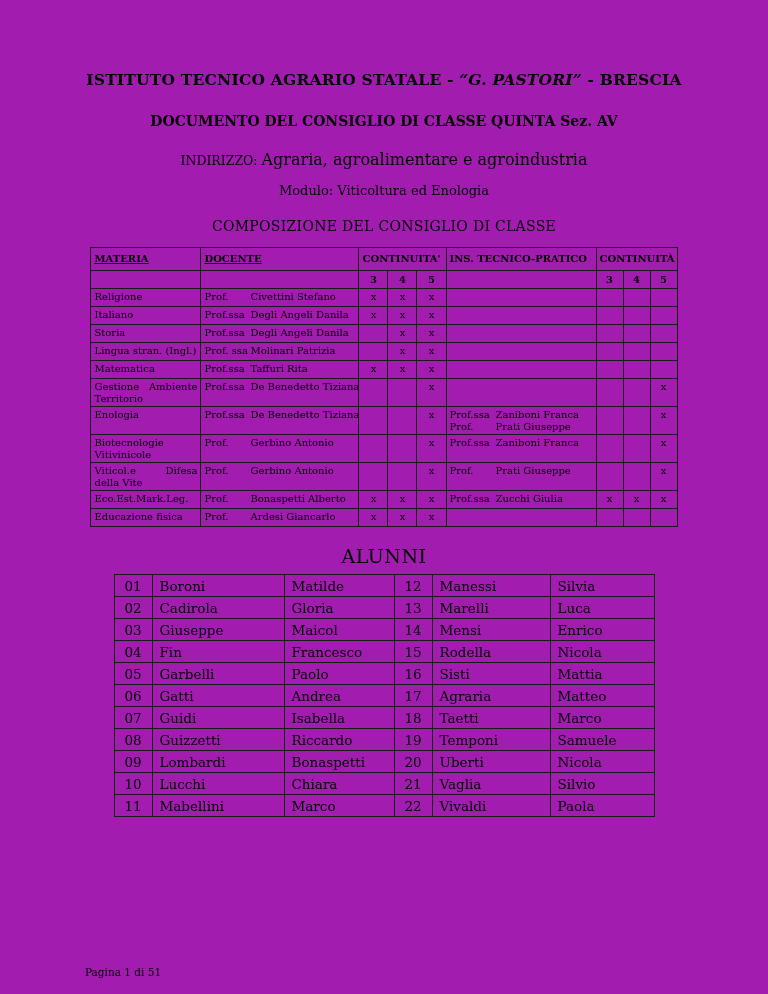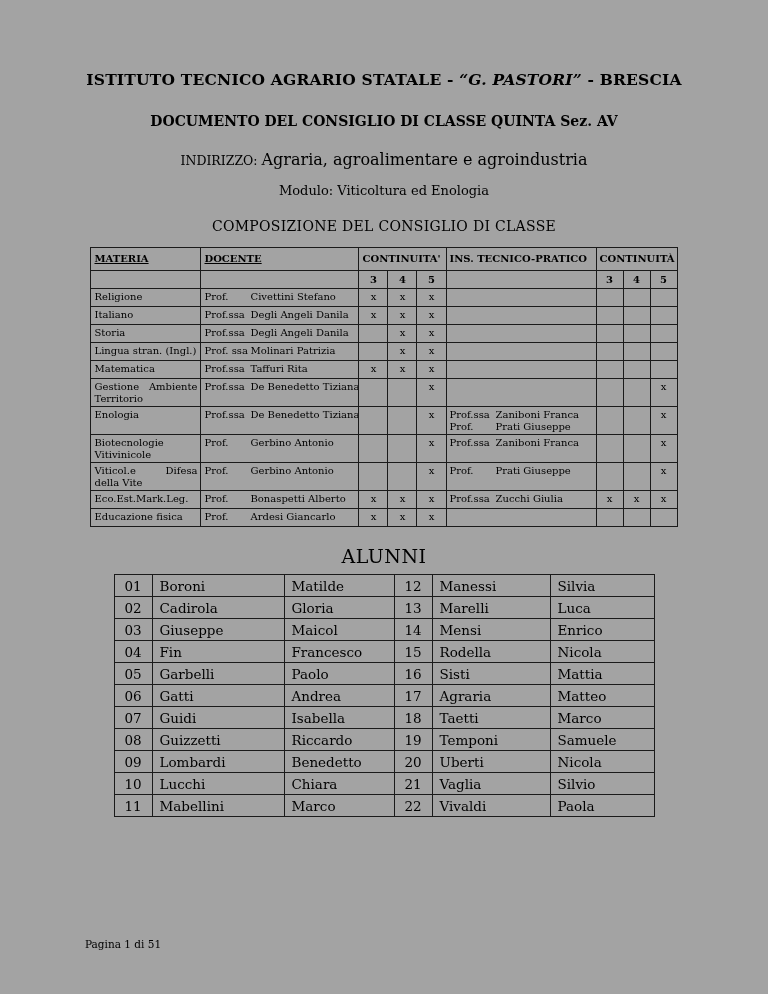--- a/index.html
+++ b/index.html
@@ -1,21 +1,21 @@
 <!DOCTYPE html>
 <html><head>
 <meta charset="utf-8">
 <style>
   * { box-sizing: border-box; margin: 0; padding: 0; }
   body {
     width: 768px; height: 994px; margin: 0 auto;
     background: #ffffff; color: #000;
     font-family: "DejaVu Serif", "Liberation Serif", serif;
   }
-  .page { position: relative; width: 768px; height: 994px; background: #a3a3a3; overflow: hidden; }
+  .page { position: relative; width: 768px; height: 994px; background: #a21caf; overflow: hidden; }
   .content { padding: 70px 85px 0 85px; }
   .t-center { text-align: center; }
 
   .main-title { font-size: 15.5px; font-weight: bold; letter-spacing: .2px; line-height: 19px; }
   .main-title .it { font-style: italic; }
   .doc-title { margin-top: 24px; font-size: 14px; font-weight: bold; line-height: 17px; }
   .indirizzo { margin-top: 20px; line-height: 19px; }
   .indirizzo .lbl { font-size: 12.5px; }
   .indirizzo .val { font-size: 16px; }
   .modulo { margin-top: 13px; font-size: 13px; line-height: 15px; }
@@ -44,21 +44,21 @@
   .alunni-title { margin-top: 18px; font-size: 19px; letter-spacing: .5px; line-height: 23px; }
 
   .alunni { margin: 6px auto 0 auto; width: 540px; table-layout: fixed; }
   .alunni td {
     border: 1px solid #1a1a1a;
     font-size: 13.5px; height: 22px;
     padding: 2px 7px; vertical-align: middle; overflow: hidden;
   }
   .alunni td.a-num { text-align: center; padding: 2px 2px; }
 
-  .footer { position: absolute; left: 85px; top: 938px; font-size: 10.5px; }
+  .footer { position: absolute; left: 85px; top: 966px; font-size: 10.5px; }
 </style>
 </head>
 <body>
 
 <div class="page">
   <div class="content">
 
     <div class="main-title t-center"><span>ISTITUTO TECNICO AGRARIO STATALE -  </span><span class="it">“G. PASTORI”</span><span> - BRESCIA</span></div>
 
     <div class="doc-title t-center">DOCUMENTO DEL CONSIGLIO DI CLASSE QUINTA Sez. AV</div>
@@ -378,21 +378,21 @@
             <td class="a-num">08</td>
             <td class="a-sur">Guizzetti</td>
             <td class="a-nam">Riccardo</td>
             <td class="a-num">19</td>
             <td class="a-sur">Temponi</td>
             <td class="a-nam">Samuele</td>
           </tr>
           <tr>
             <td class="a-num">09</td>
             <td class="a-sur">Lombardi</td>
-            <td class="a-nam">Benedetto</td>
+            <td class="a-nam">Bonaspetti</td>
             <td class="a-num">20</td>
             <td class="a-sur">Uberti</td>
             <td class="a-nam">Nicola</td>
           </tr>
           <tr>
             <td class="a-num">10</td>
             <td class="a-sur">Lucchi</td>
             <td class="a-nam">Chiara</td>
             <td class="a-num">21</td>
             <td class="a-sur">Vaglia</td>

